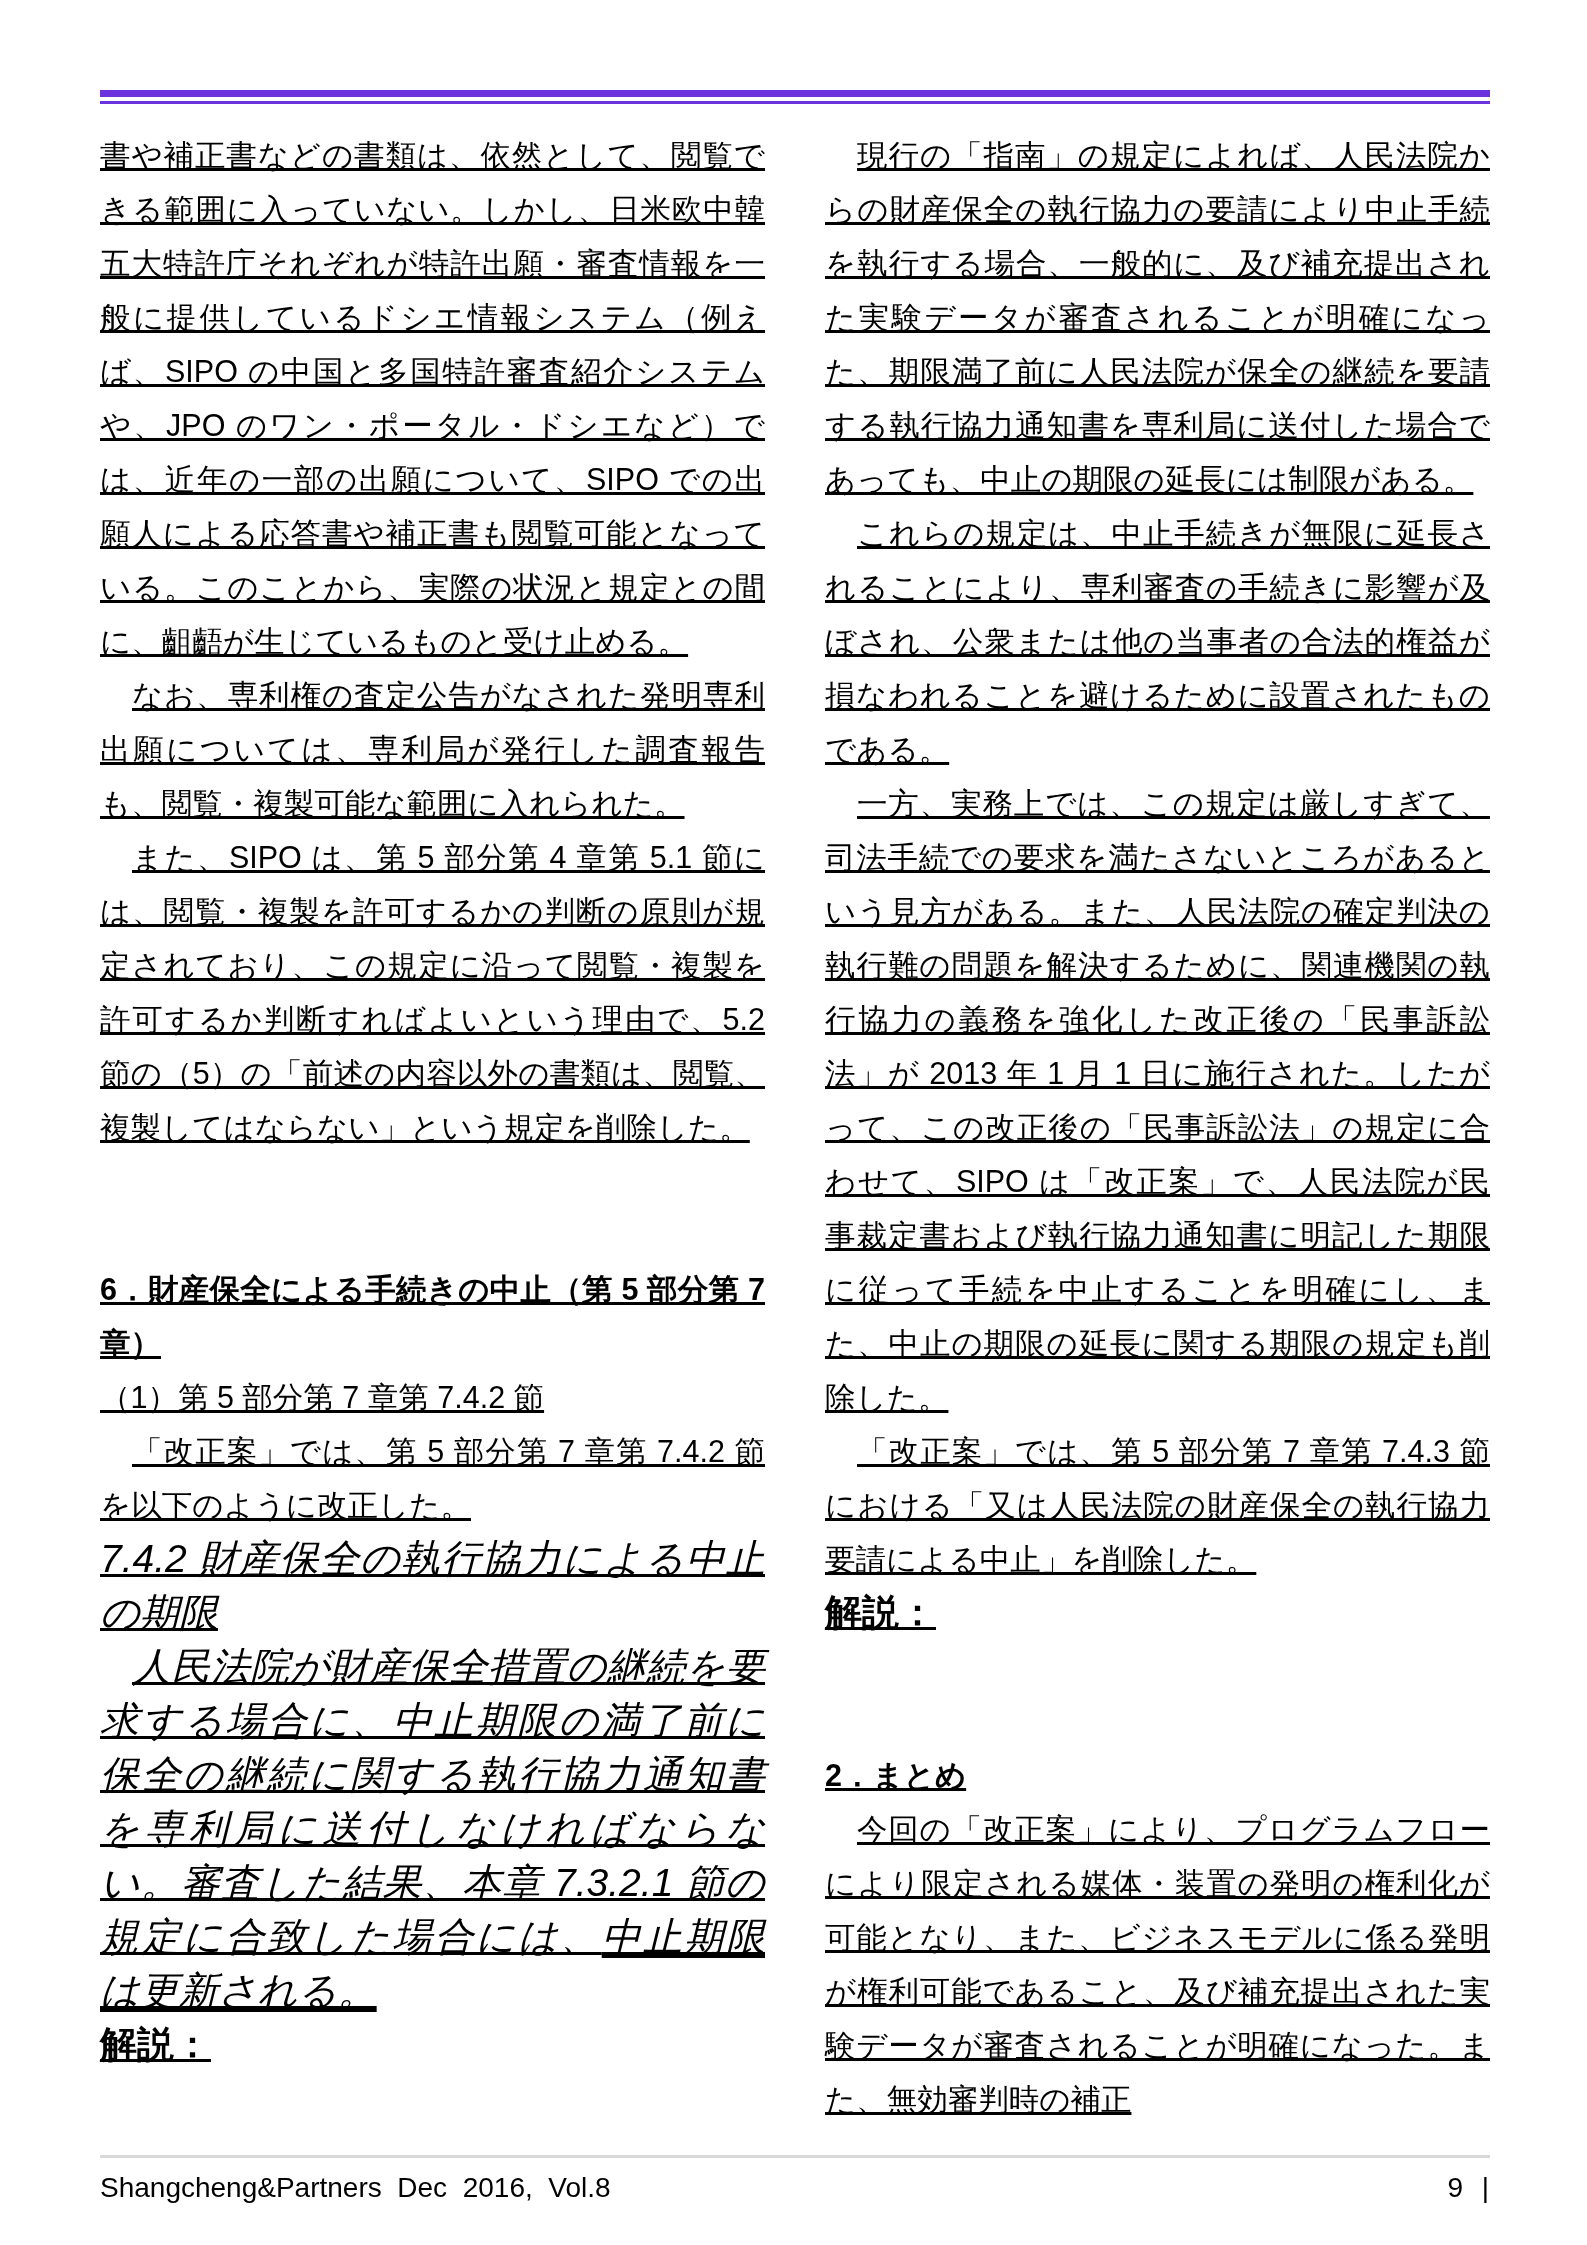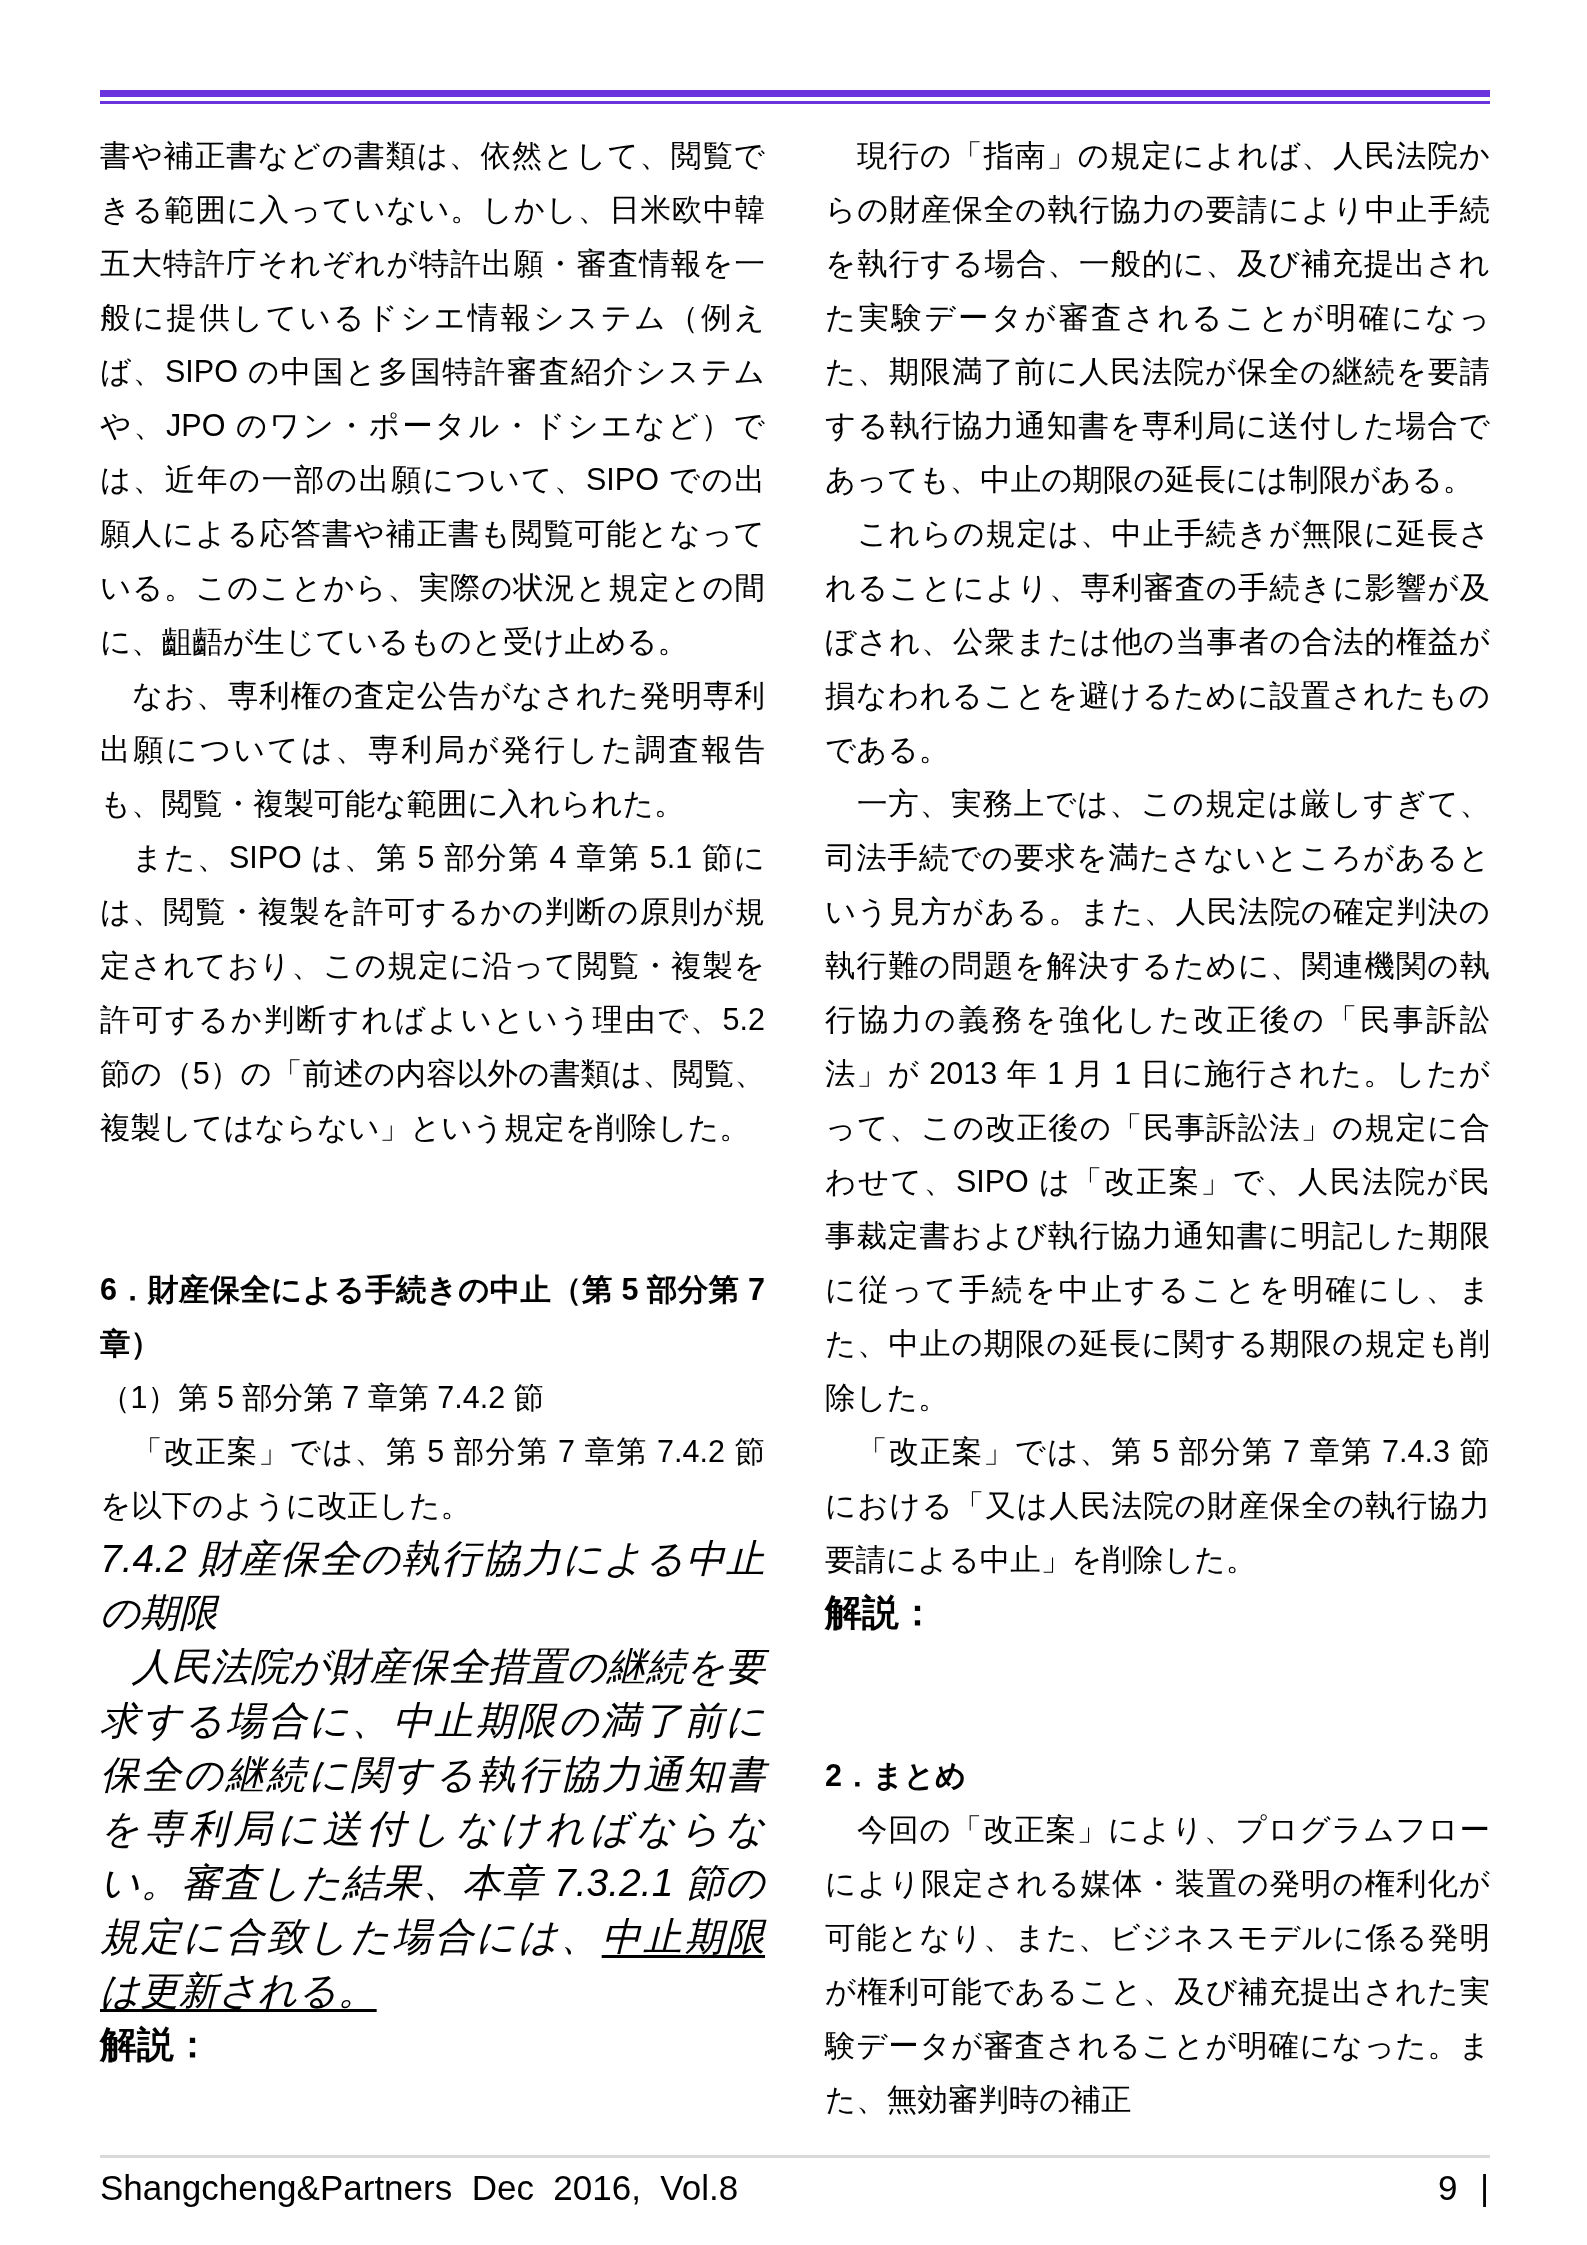--- a/index.html
+++ b/index.html
@@ -47,20 +47,21 @@
   
   .columns {
     position: absolute;
     left: 100px;
     top: 128px;
     width: 1390px;
     height: 1990px;
     display: flex;
     flex-direction: row;
     gap: 60px;
+    text-decoration: underline;
   }
   .col {
     width: 665px;
     flex: 0 0 665px;
   }
 
   
   p.para {
     margin: 0;
     font-size: 30.5px;
@@ -111,21 +112,21 @@
     background: #D9D9D9;
   }
   .footer {
     position: absolute;
     left: 100px;
     top: 2168px;
     width: 1390px;
     display: flex;
     justify-content: space-between;
     align-items: baseline;
-    font-size: 35px;
+    font-size: 28px;
     line-height: 40px;
   }
   .footer-left { white-space: pre; }
   .footer-right { white-space: pre; letter-spacing: 1px; }
 </style>
 </head>
 <body>
 
 <div class="page">
 

